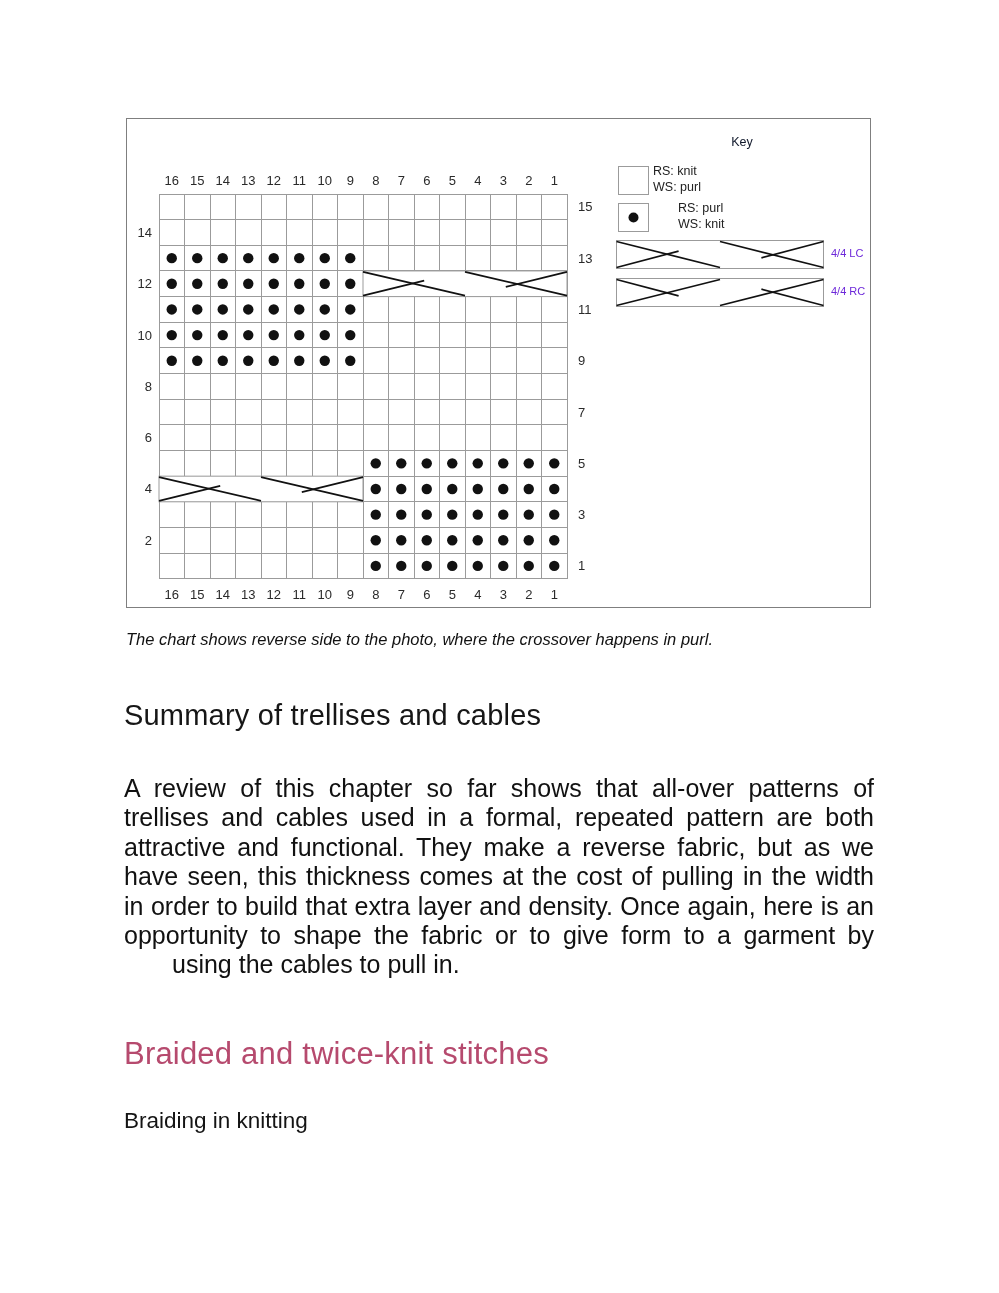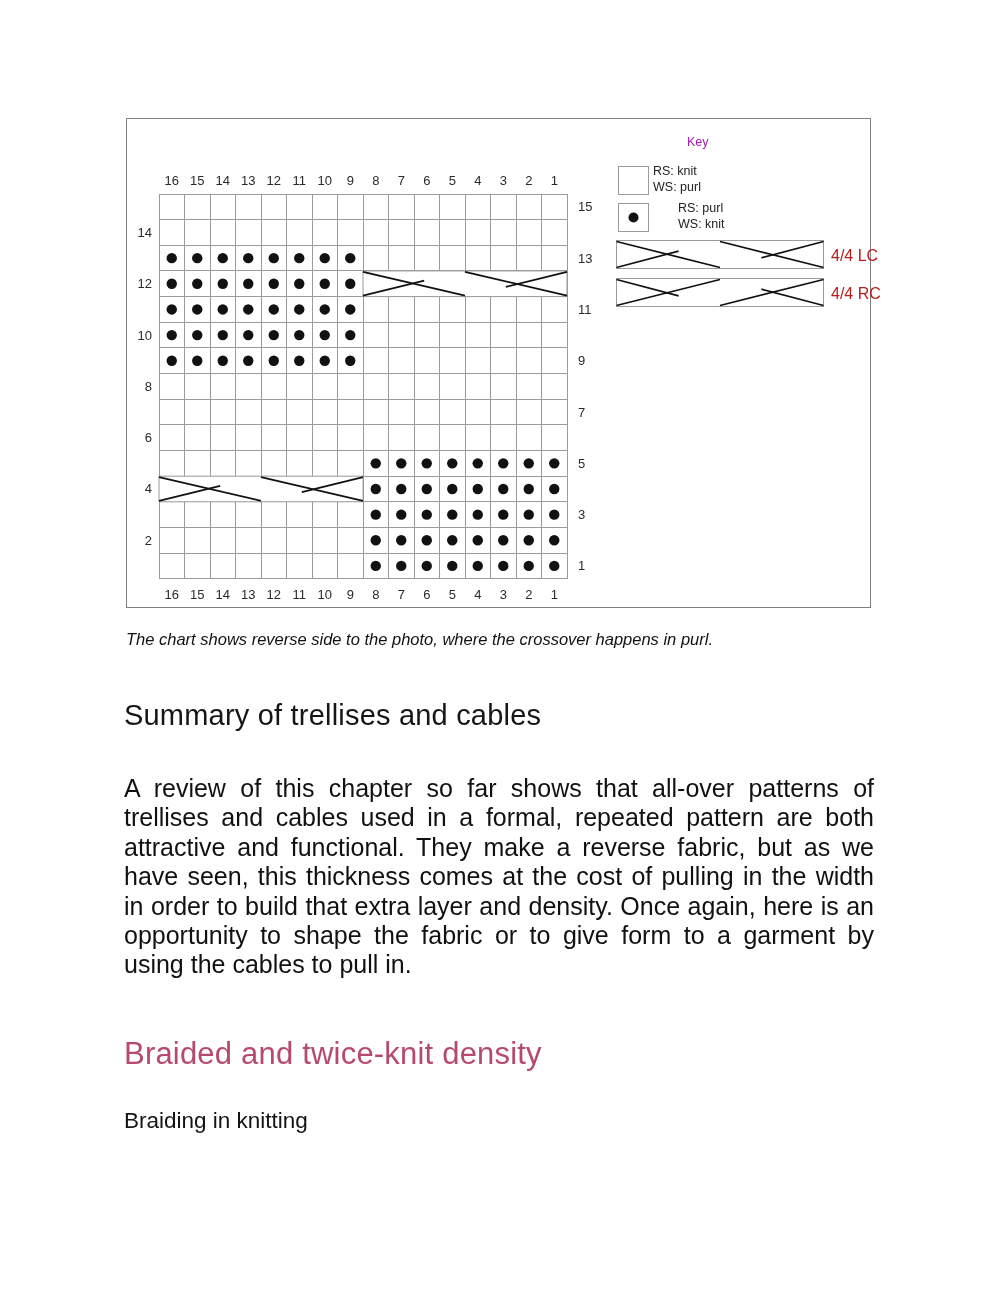--- a/index.html
+++ b/index.html
@@ -10,44 +10,44 @@
   .page{
     position:relative;width:999px;height:1293px;background:#fff;overflow:hidden;
     font-family:"Liberation Sans","DejaVu Sans",sans-serif;color:var(--ink);
   }
   .chart-figure{
     position:absolute;left:126px;top:118px;width:745px;height:490px;
     border:1px solid var(--figborder);background:#fff;
   }
   #chart-svg{position:absolute;left:0;top:0;}
   .key-title{
-    position:absolute;left:560px;top:16px;width:110px;text-align:left;
-    font-size:12.5px;color:#a21caf;
+    position:absolute;left:560px;top:16px;width:110px;text-align:center;
+    font-size:12.5px;color:#0f172a;
   }
   .key-item-sym{position:absolute;}
   .key-item-text{
     position:absolute;font-size:12.5px;line-height:15.5px;color:#222;
   }
   .key-cable-label{
-    position:absolute;font-size:16px;color:#b91c1c;white-space:nowrap;
+    position:absolute;font-size:11px;color:#6d28d9;white-space:nowrap;
   }
   .caption{
     position:absolute;left:126px;top:630px;width:720px;
     font-style:italic;font-size:16.5px;color:#111;
   }
   h1.section-heading{
     position:absolute;left:124px;top:699px;
     font-size:29px;font-weight:400;color:#161616;letter-spacing:0.2px;
   }
   .body-text{
     position:absolute;left:124px;top:774px;width:750px;
     font-size:25px;line-height:29.4px;color:#111;
   }
   .body-text .pline{text-align:justify;text-align-last:justify;}
-  .body-text .pline.last{text-align-last:left;}
+  .body-text .pline.last{text-align-last:left;margin-left:48px;}
   h2.subsection-heading{
     position:absolute;left:124px;top:1036px;
     font-size:31px;font-weight:400;color:var(--accent);letter-spacing:0.2px;
   }
   h3.subheading{
     position:absolute;left:124px;top:1108px;
     font-size:22.5px;font-weight:400;color:#141414;
   }
 </style>
 </head>
@@ -274,17 +274,17 @@
   <div class="body-text" id="paragraph">
       <div class="pline">A review of this chapter so far shows that all-over patterns of</div>
       <div class="pline">trellises and cables used in a formal, repeated pattern are both</div>
       <div class="pline">attractive and functional. They make a reverse fabric, but as we</div>
       <div class="pline">have seen, this thickness comes at the cost of pulling in the width</div>
       <div class="pline">in order to build that extra layer and density. Once again, here is an</div>
       <div class="pline">opportunity to shape the fabric or to give form to a garment by</div>
       <div class="pline last">using the cables to pull in.</div>
     </div>
 
-  <h2 class="subsection-heading">Braided and twice-knit density</h2>
+  <h2 class="subsection-heading">Braided and twice-knit stitches</h2>
 
   <h3 class="subheading">Braiding in knitting</h3>
 
 </div>
 
 </body></html>

